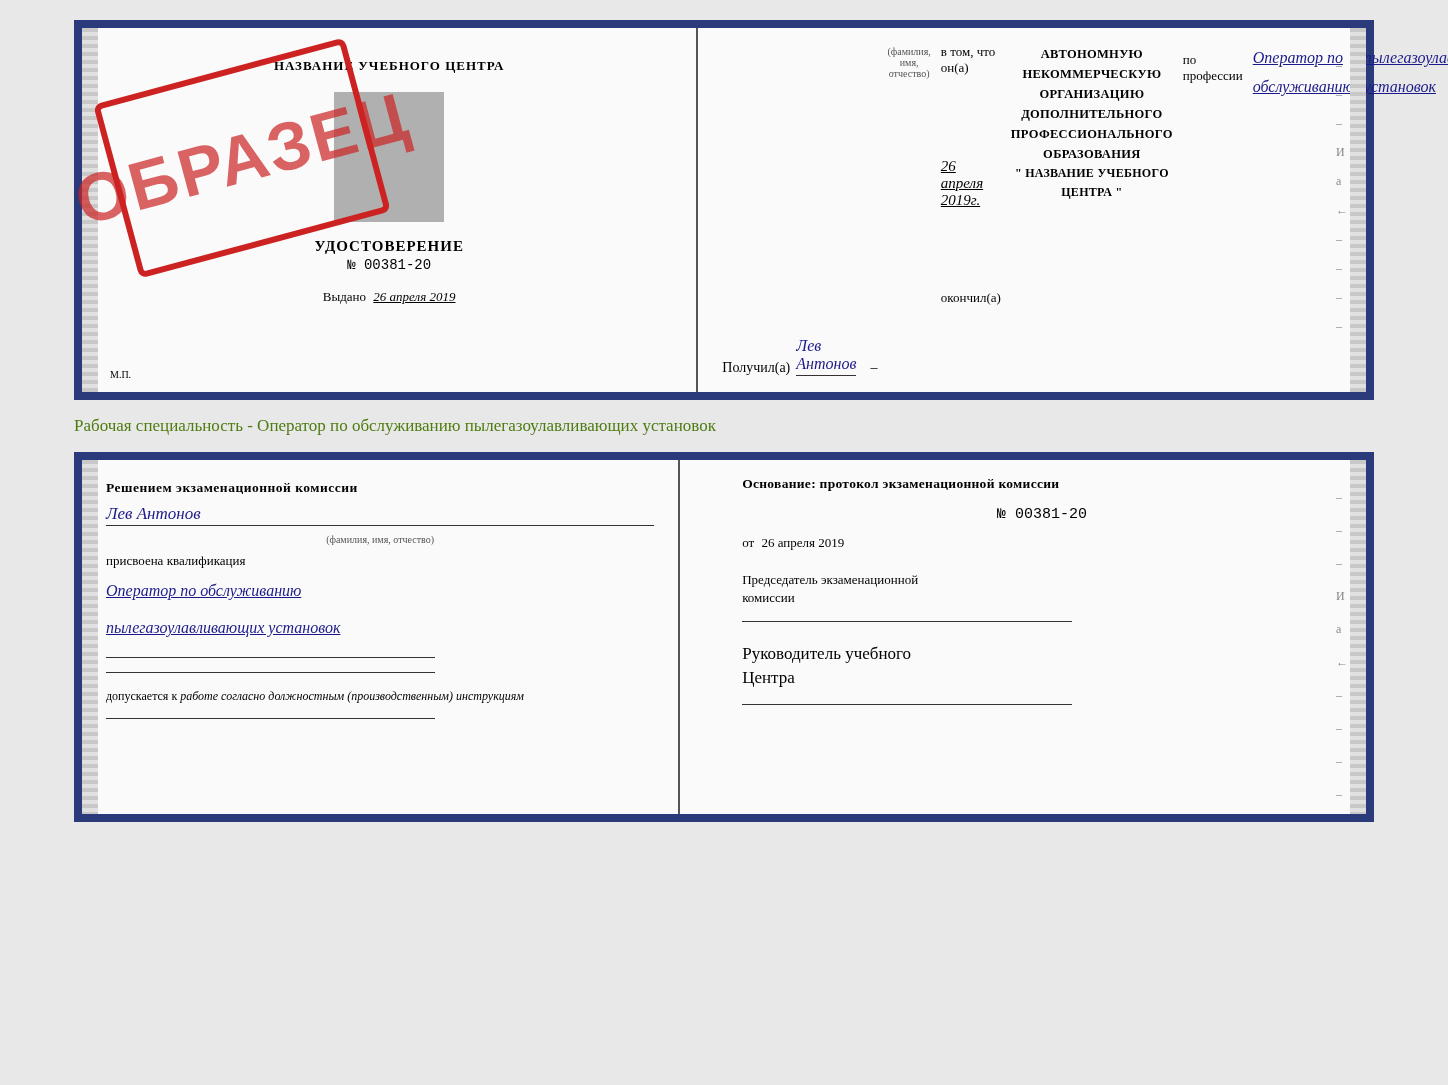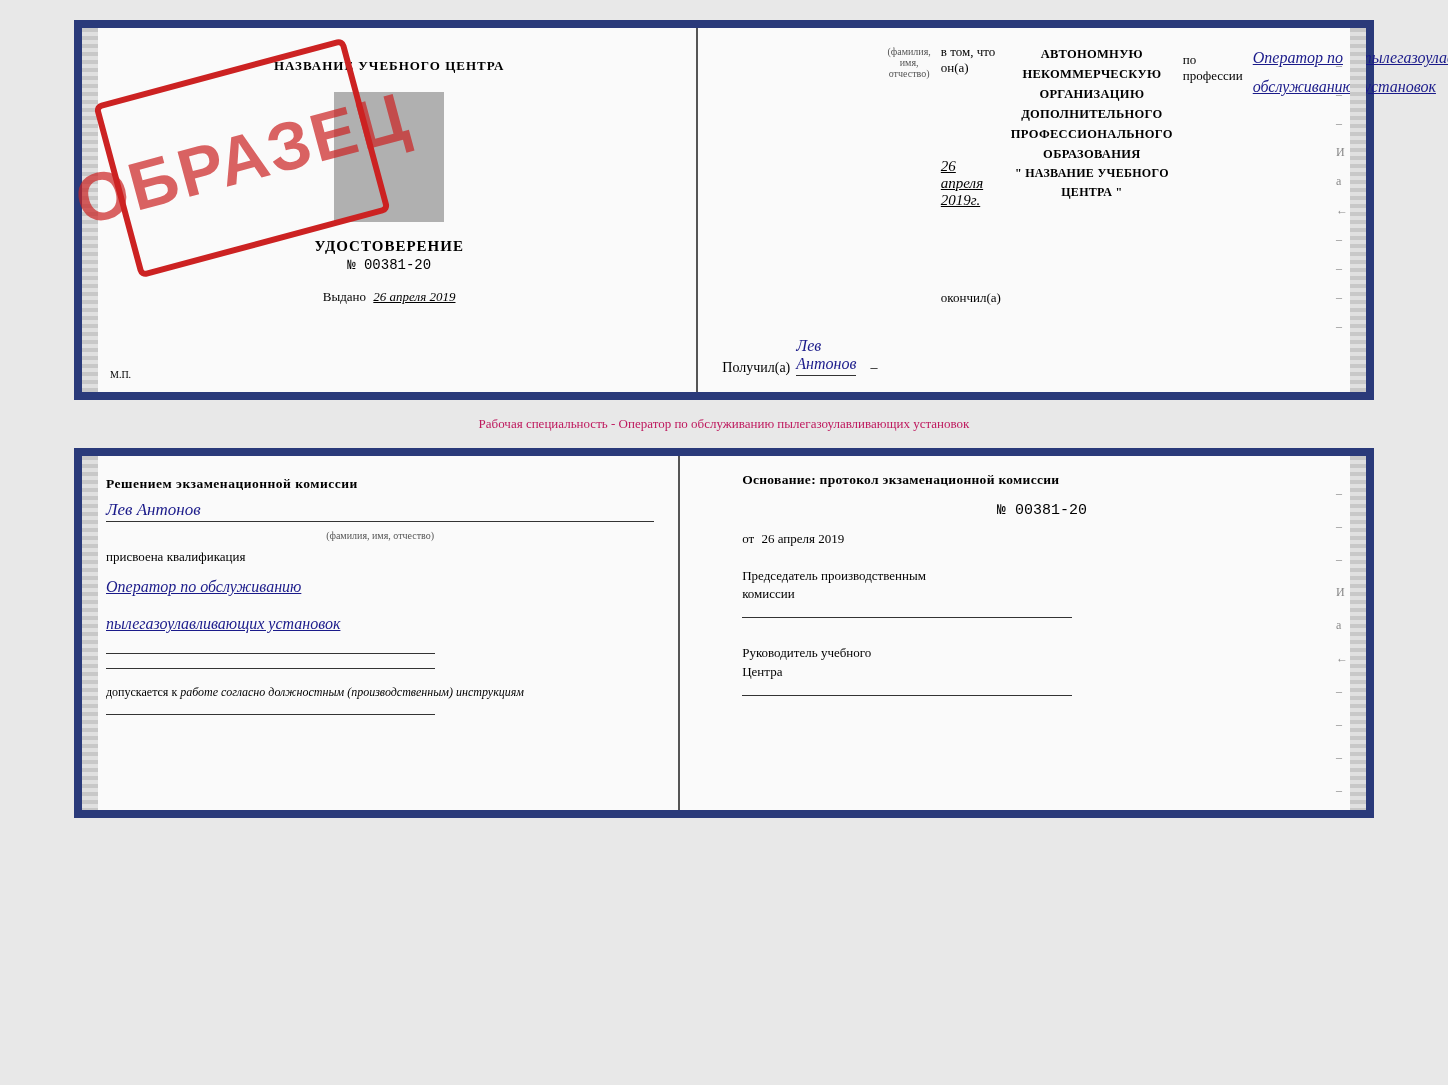--- a/index.html
+++ b/index.html
@@ -215,23 +215,23 @@
       top: 30px;
       display: flex;
       flex-direction: column;
       gap: 14px;
       font-size: 11px;
       color: #555;
     }
 
     
     .middle-text {
-      font-size: 13px;
-      color: #be185d;
-      text-align: center;
+      font-size: 17px;
+      color: #4d7c0f;
+      text-align: left;
       padding: 6px 0;
     }
 
     
     .certificate-bottom {
       display: flex;
       border: 8px solid #2a3a7a;
       background: #fafafa;
       position: relative;
       min-height: 370px;
@@ -354,23 +354,23 @@
       margin-top: 10px;
     }
 
     .sig-line {
       border-bottom: 1px solid #333;
       width: 55%;
       margin-top: 4px;
     }
 
     .rukovoditel-label {
-      font-size: 13px;
+      font-size: 17px;
       line-height: 1.4;
-      margin-top: 16px;
+      margin-top: 10px;
     }
 
     .right-side-bars2 {
       position: absolute;
       right: 18px;
       top: 30px;
       display: flex;
       flex-direction: column;
       gap: 18px;
       font-size: 11px;
@@ -469,21 +469,21 @@
     </div>
 
     <div class="cert-bottom-right">
       <div class="osnovanie-label">Основание: протокол экзаменационной комиссии</div>
       <div class="protocol-number">№ 00381-20</div>
       <div class="ot-date">
         <span>от</span>
         <span style="margin-left:4px;">26 апреля 2019</span>
       </div>
       <div class="predsedatel-label">
-        <div>Председатель производственным</div>
+        <div>Председатель экзаменационной</div>
         <div>комиссии</div>
       </div>
       <div class="sig-line"></div>
       <div class="rukovoditel-label">
         <div>Руководитель учебного</div>
         <div>Центра</div>
       </div>
       <div class="sig-line"></div>
 
       <div class="right-side-bars2">

